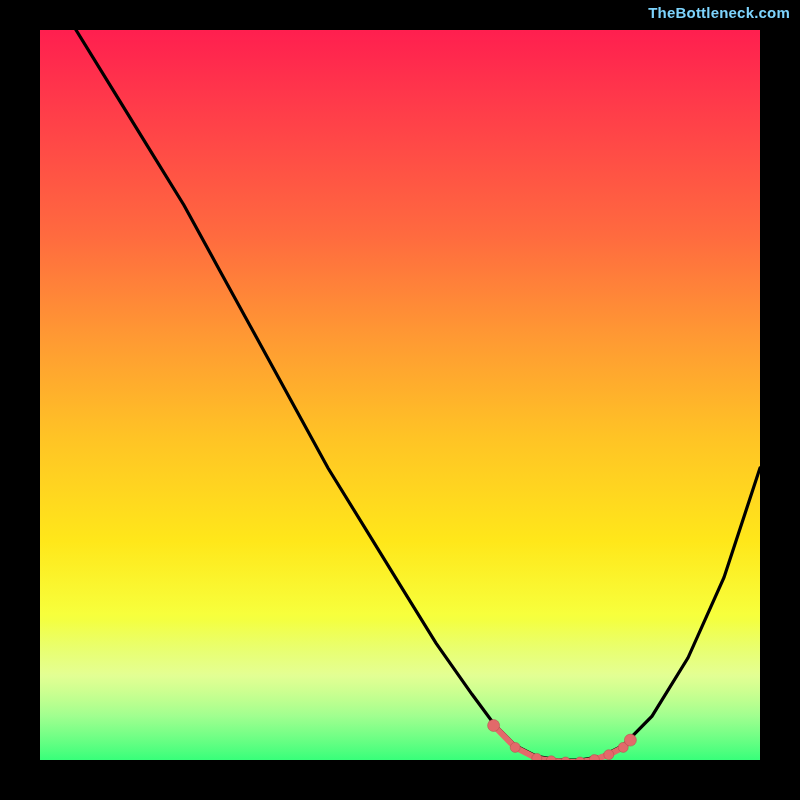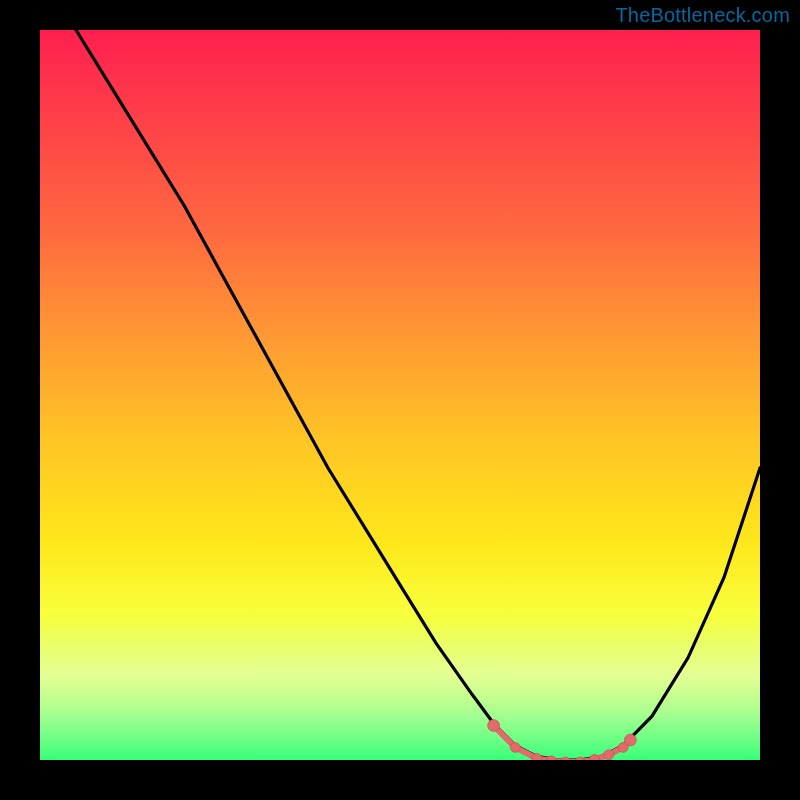--- a/index.html
+++ b/index.html
@@ -14,23 +14,23 @@
   .frame {
     position: relative;
     width: 800px;
     height: 800px;
     background: #000;
   }
   .watermark {
     position: absolute;
     top: 4px;
     right: 10px;
-    color: #0369a1;
-    font-size: 20px;
-    font-weight: 400;
+    color: #7dd3fc;
+    font-size: 15px;
+    font-weight: 700;
     letter-spacing: 0.2px;
     z-index: 10;
   }
   .plot {
     position: absolute;
     left: 40px;
     top: 30px;
     width: 720px;
     height: 730px;
     overflow: hidden;

